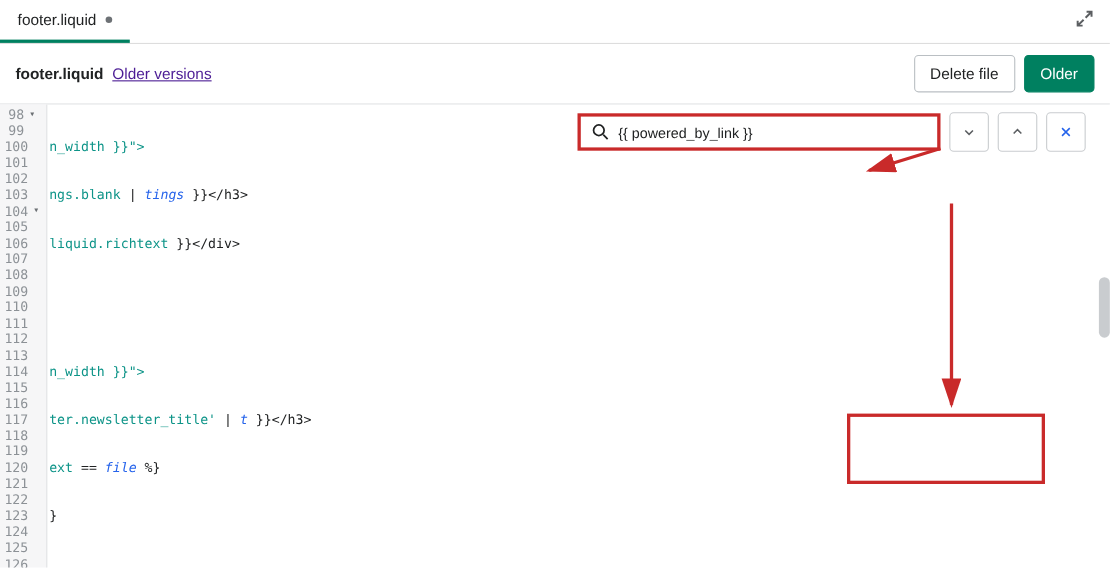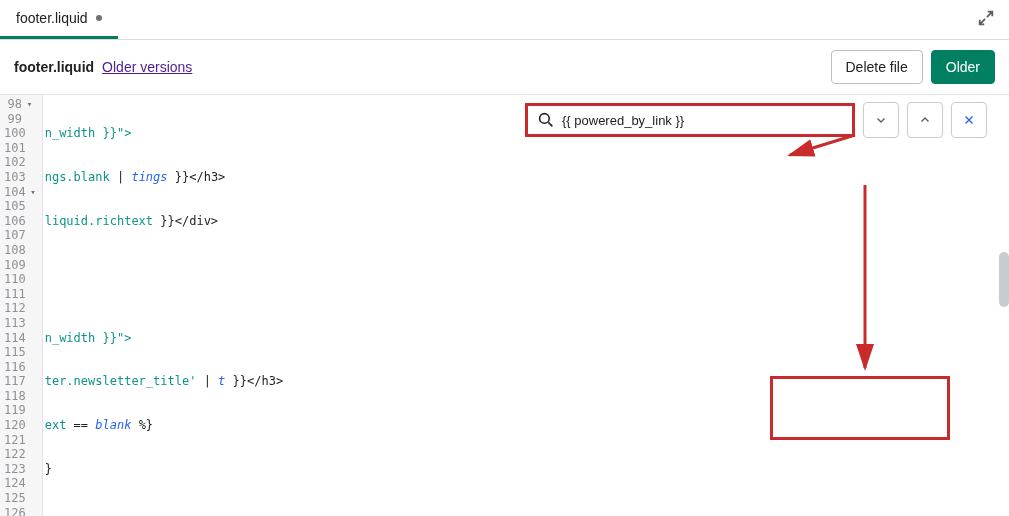--- a/index.html
+++ b/index.html
@@ -90,21 +90,21 @@
       <div class="ln">125<span class="fold"></span></div>
       <div class="ln">126<span class="fold"></span></div>
     </div>
   <div class="code">
     <div class="line"><span class="c-teal">n_width }}"&gt;</span></div>
     <div class="line"><span class="c-teal">ngs.blank</span><span> | </span><span class="c-blue">tings</span><span> }}&lt;/h3&gt;</span></div>
     <div class="line"><span class="c-teal">liquid.richtext</span><span> }}&lt;/div&gt;</span></div>
     <div class="line"></div><div class="line"></div><div class="line"></div>
     <div class="line"><span class="c-teal">n_width }}"&gt;</span></div>
     <div class="line"><span class="c-teal">ter.newsletter_title'</span><span> | </span><span class="c-blue">t</span><span> }}&lt;/h3&gt;</span></div>
-    <div class="line"><span class="c-teal">ext</span><span> == </span><span class="c-blue">blank</span><span> %}</span></div>
+    <div class="line"><span class="c-teal">ext</span><span> == </span><span class="c-blue">file</span><span> %}</span></div>
     <div class="line"><span>}</span></div>
     <div class="line"></div>
     
     
     
     
     
     
     
   </div>

